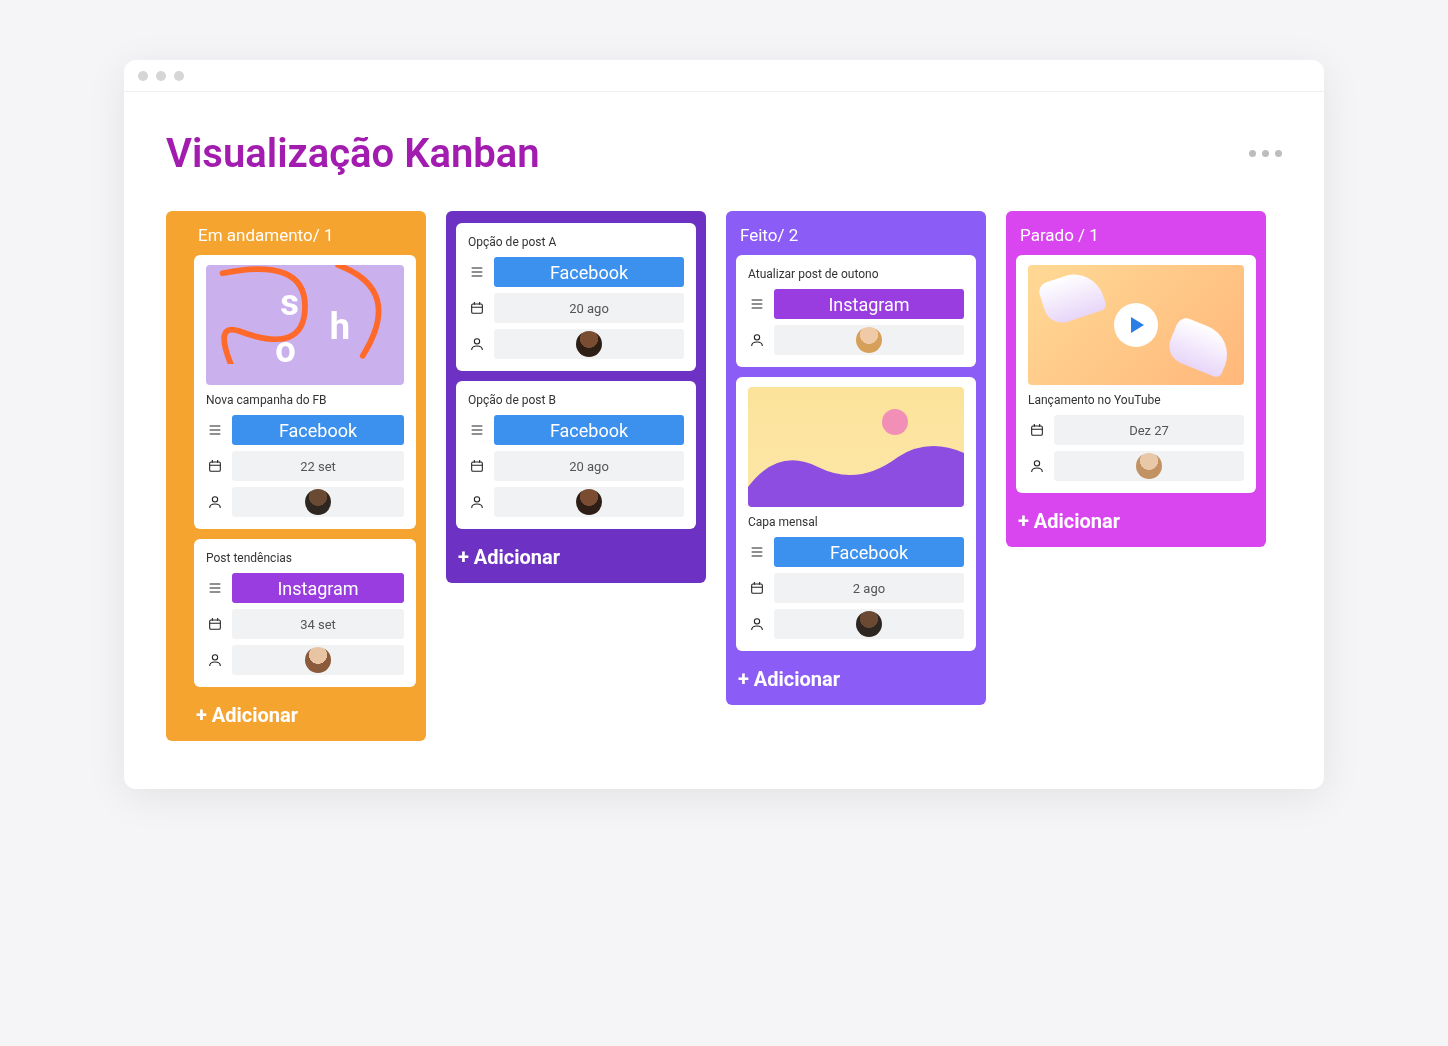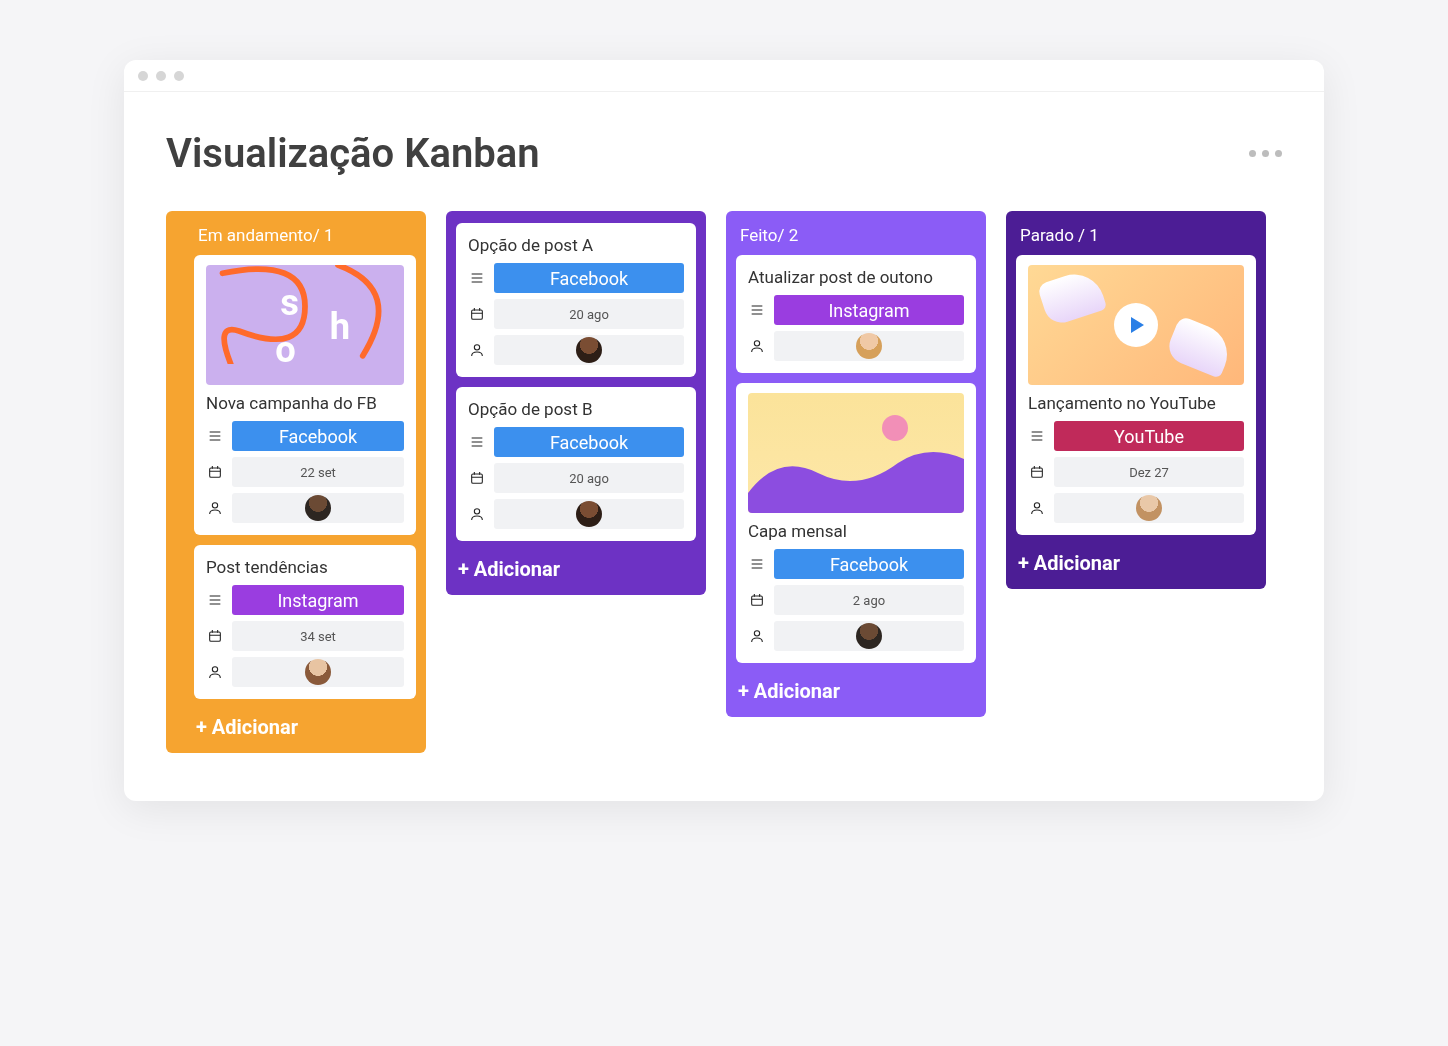--- a/index.html
+++ b/index.html
@@ -21,35 +21,35 @@
       height: 32px;
       display: flex;
       align-items: center;
       padding: 0 14px;
       gap: 8px;
       border-bottom: 1px solid #f0f0f0;
     }
     .dot { width: 10px; height: 10px; border-radius: 50%; background: #d6d6d6; }
     .content { padding: 38px 42px 48px; }
     .header { display: flex; justify-content: space-between; align-items: center; margin-bottom: 34px; }
-    .title { font-size: 40px; font-weight: 600; color: #404040; }
+    .title { font-size: 40px; font-weight: 600; color: #a21caf; }
     .more { display: flex; gap: 6px; }
     .more-dot { width: 7px; height: 7px; border-radius: 50%; background: #bdbdbd; }
 
     .board { display: flex; gap: 20px; align-items: flex-start; }
     .column { width: 260px; border-radius: 6px; padding: 12px 10px 14px; }
     .col-orange { background: #f6a430; padding-left: 28px; }
     .col-purple { background: #6d32c4; }
     .col-green  { background: #8b5cf6; }
-    .col-red    { background: #4c1d95; }
+    .col-red    { background: #d946ef; }
     .col-head { color: #fff; font-size: 17px; font-weight: 400; padding: 2px 4px 10px; }
     .add-btn { color: #fff; font-size: 20px; padding: 6px 2px 0; cursor: pointer; font-weight: bold; }
 
     .card { background: #fff; border-radius: 6px; padding: 10px 12px 12px; margin-bottom: 10px; }
-    .card-title { font-size: 17px; color: #333; margin: 2px 0 8px; font-weight: 400; }
+    .card-title { font-size: 12px; color: #333; margin: 2px 0 8px; font-weight: 400; }
     .row { display: flex; align-items: center; gap: 8px; margin-bottom: 6px; }
     .row:last-child { margin-bottom: 0; }
     .ico { width: 18px; height: 18px; flex-shrink: 0; display: flex; align-items: center; justify-content: center; }
     .chip, .cell {
       flex: 1; height: 30px; border-radius: 3px; display: flex; align-items: center; justify-content: center;
       font-size: 18px; color: #fff;
     }
     .cell { background: #f1f2f4; color: #555; font-size: 13px; }
     .chip-fb { background: #3c90ee; }
     .chip-ig { background: #9a3de0; }
@@ -316,28 +316,20 @@
             <div class="shoe s1"></div>
             <div class="shoe s2"></div>
             <div class="play">
                 <div class="play-tri"></div>
               </div>
           </div>
           <div class="card-title">Lançamento no YouTube</div>
           <div class="row">
             <span class="ico">
                 <svg viewBox="0 0 24 24">
-                  <path d="M4 6h16M4 12h16M4 18h16"></path>
-                </svg>
-              </span>
-            <span class="chip chip-yt">YouTube</span>
-          </div>
-          <div class="row">
-            <span class="ico">
-                <svg viewBox="0 0 24 24">
                   <rect x="4" y="6" width="16" height="14" rx="2"></rect>
                   <path d="M8 3v4M16 3v4M4 11h16"></path>
                 </svg>
               </span>
             <span class="cell">Dez 27</span>
           </div>
           <div class="row">
             <span class="ico">
                 <svg viewBox="0 0 24 24">
                   <circle cx="12" cy="8" r="4"></circle>

